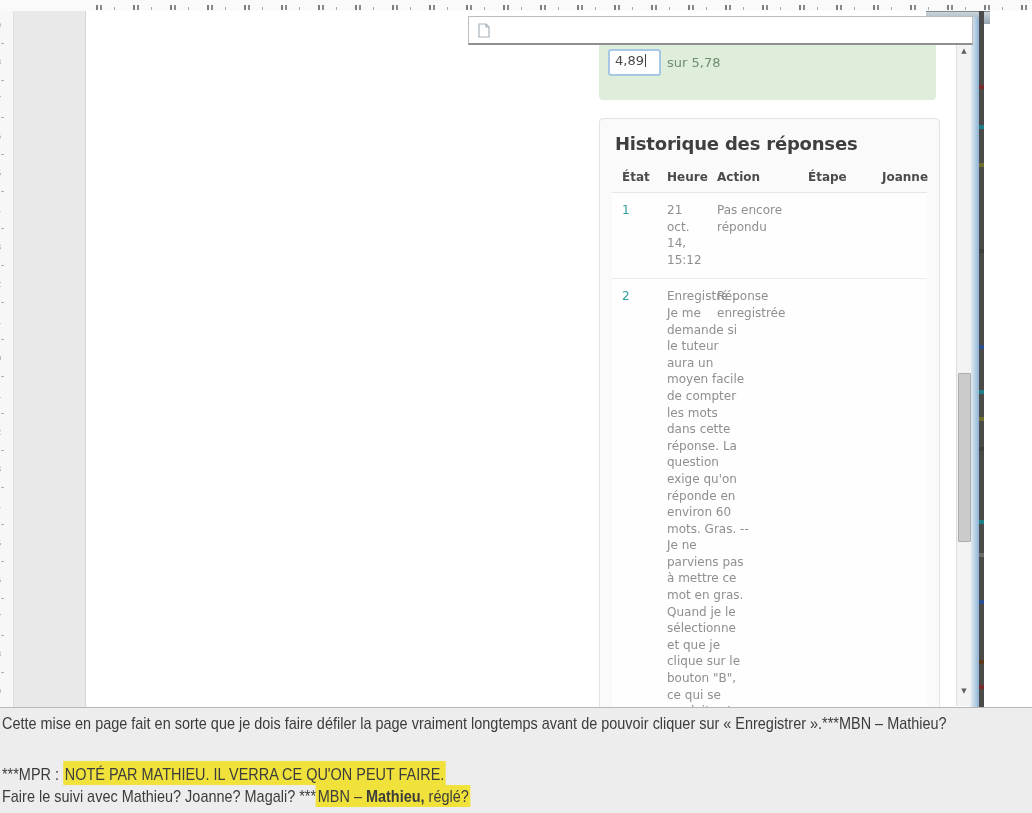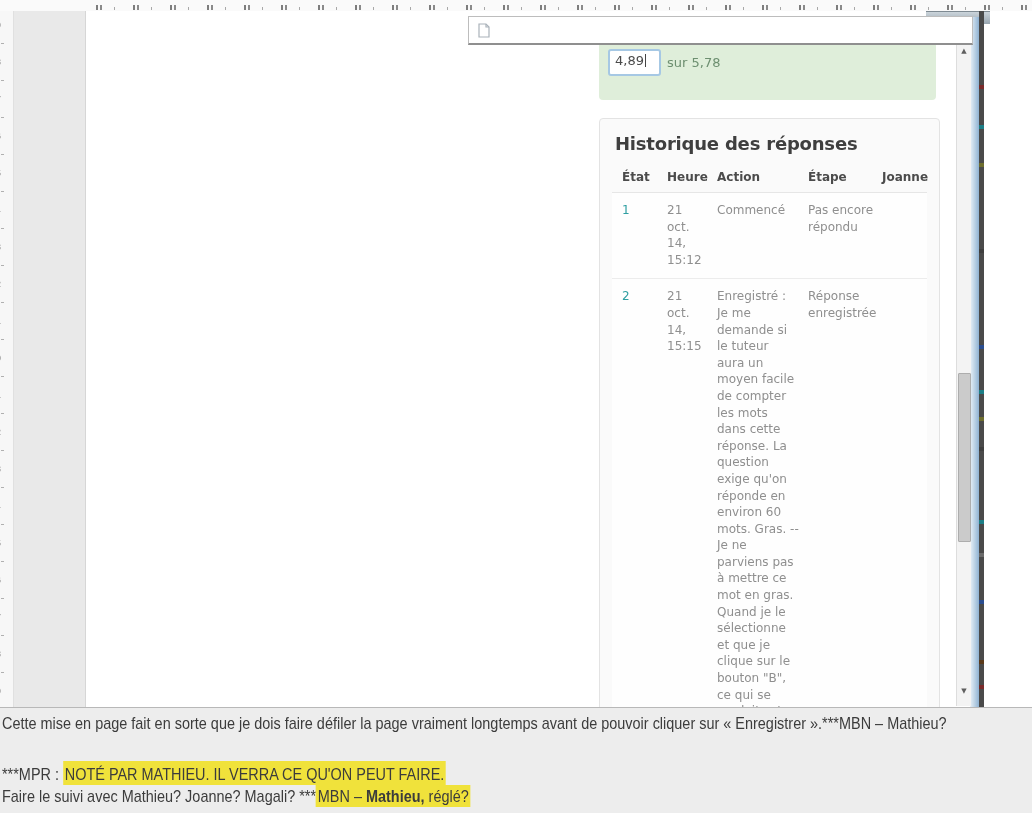--- a/index.html
+++ b/index.html
@@ -252,27 +252,25 @@
           <div>État</div>
           <div>Heure</div>
           <div>Action</div>
           <div>Étape</div>
           <div>Joanne</div>
         </div>
       <div>
           <div class="trow hrow">
             <div class="c-step"><a class="steplink" href="#">1</a></div>
             <div class="c-heure">21 oct. 14, 15:12</div>
-            <div class="c-action">Commencé</div>
             <div class="c-etat">Pas encore répondu</div>
             <div class="c-notes"></div>
           </div>
           <div class="trow hrow">
             <div class="c-step"><a class="steplink" href="#">2</a></div>
-            <div class="c-heure">21 oct. 14, 15:15</div>
             <div class="c-action">Enregistré : Je me demande si le tuteur aura un moyen facile de compter les mots dans cette réponse. La question exige qu'on réponde en environ 60 mots. Gras. -- Je ne parviens pas à mettre ce mot en gras. Quand je le sélectionne et que je clique sur le bouton "B", ce qui se produit est</div>
             <div class="c-etat">Réponse enregistrée</div>
             <div class="c-notes"></div>
           </div>
         </div>
     </div>
 
     <div class="vscroll">
       <div class="scroll-btn scroll-up">▲</div>
       <div class="scroll-thumb"></div>

